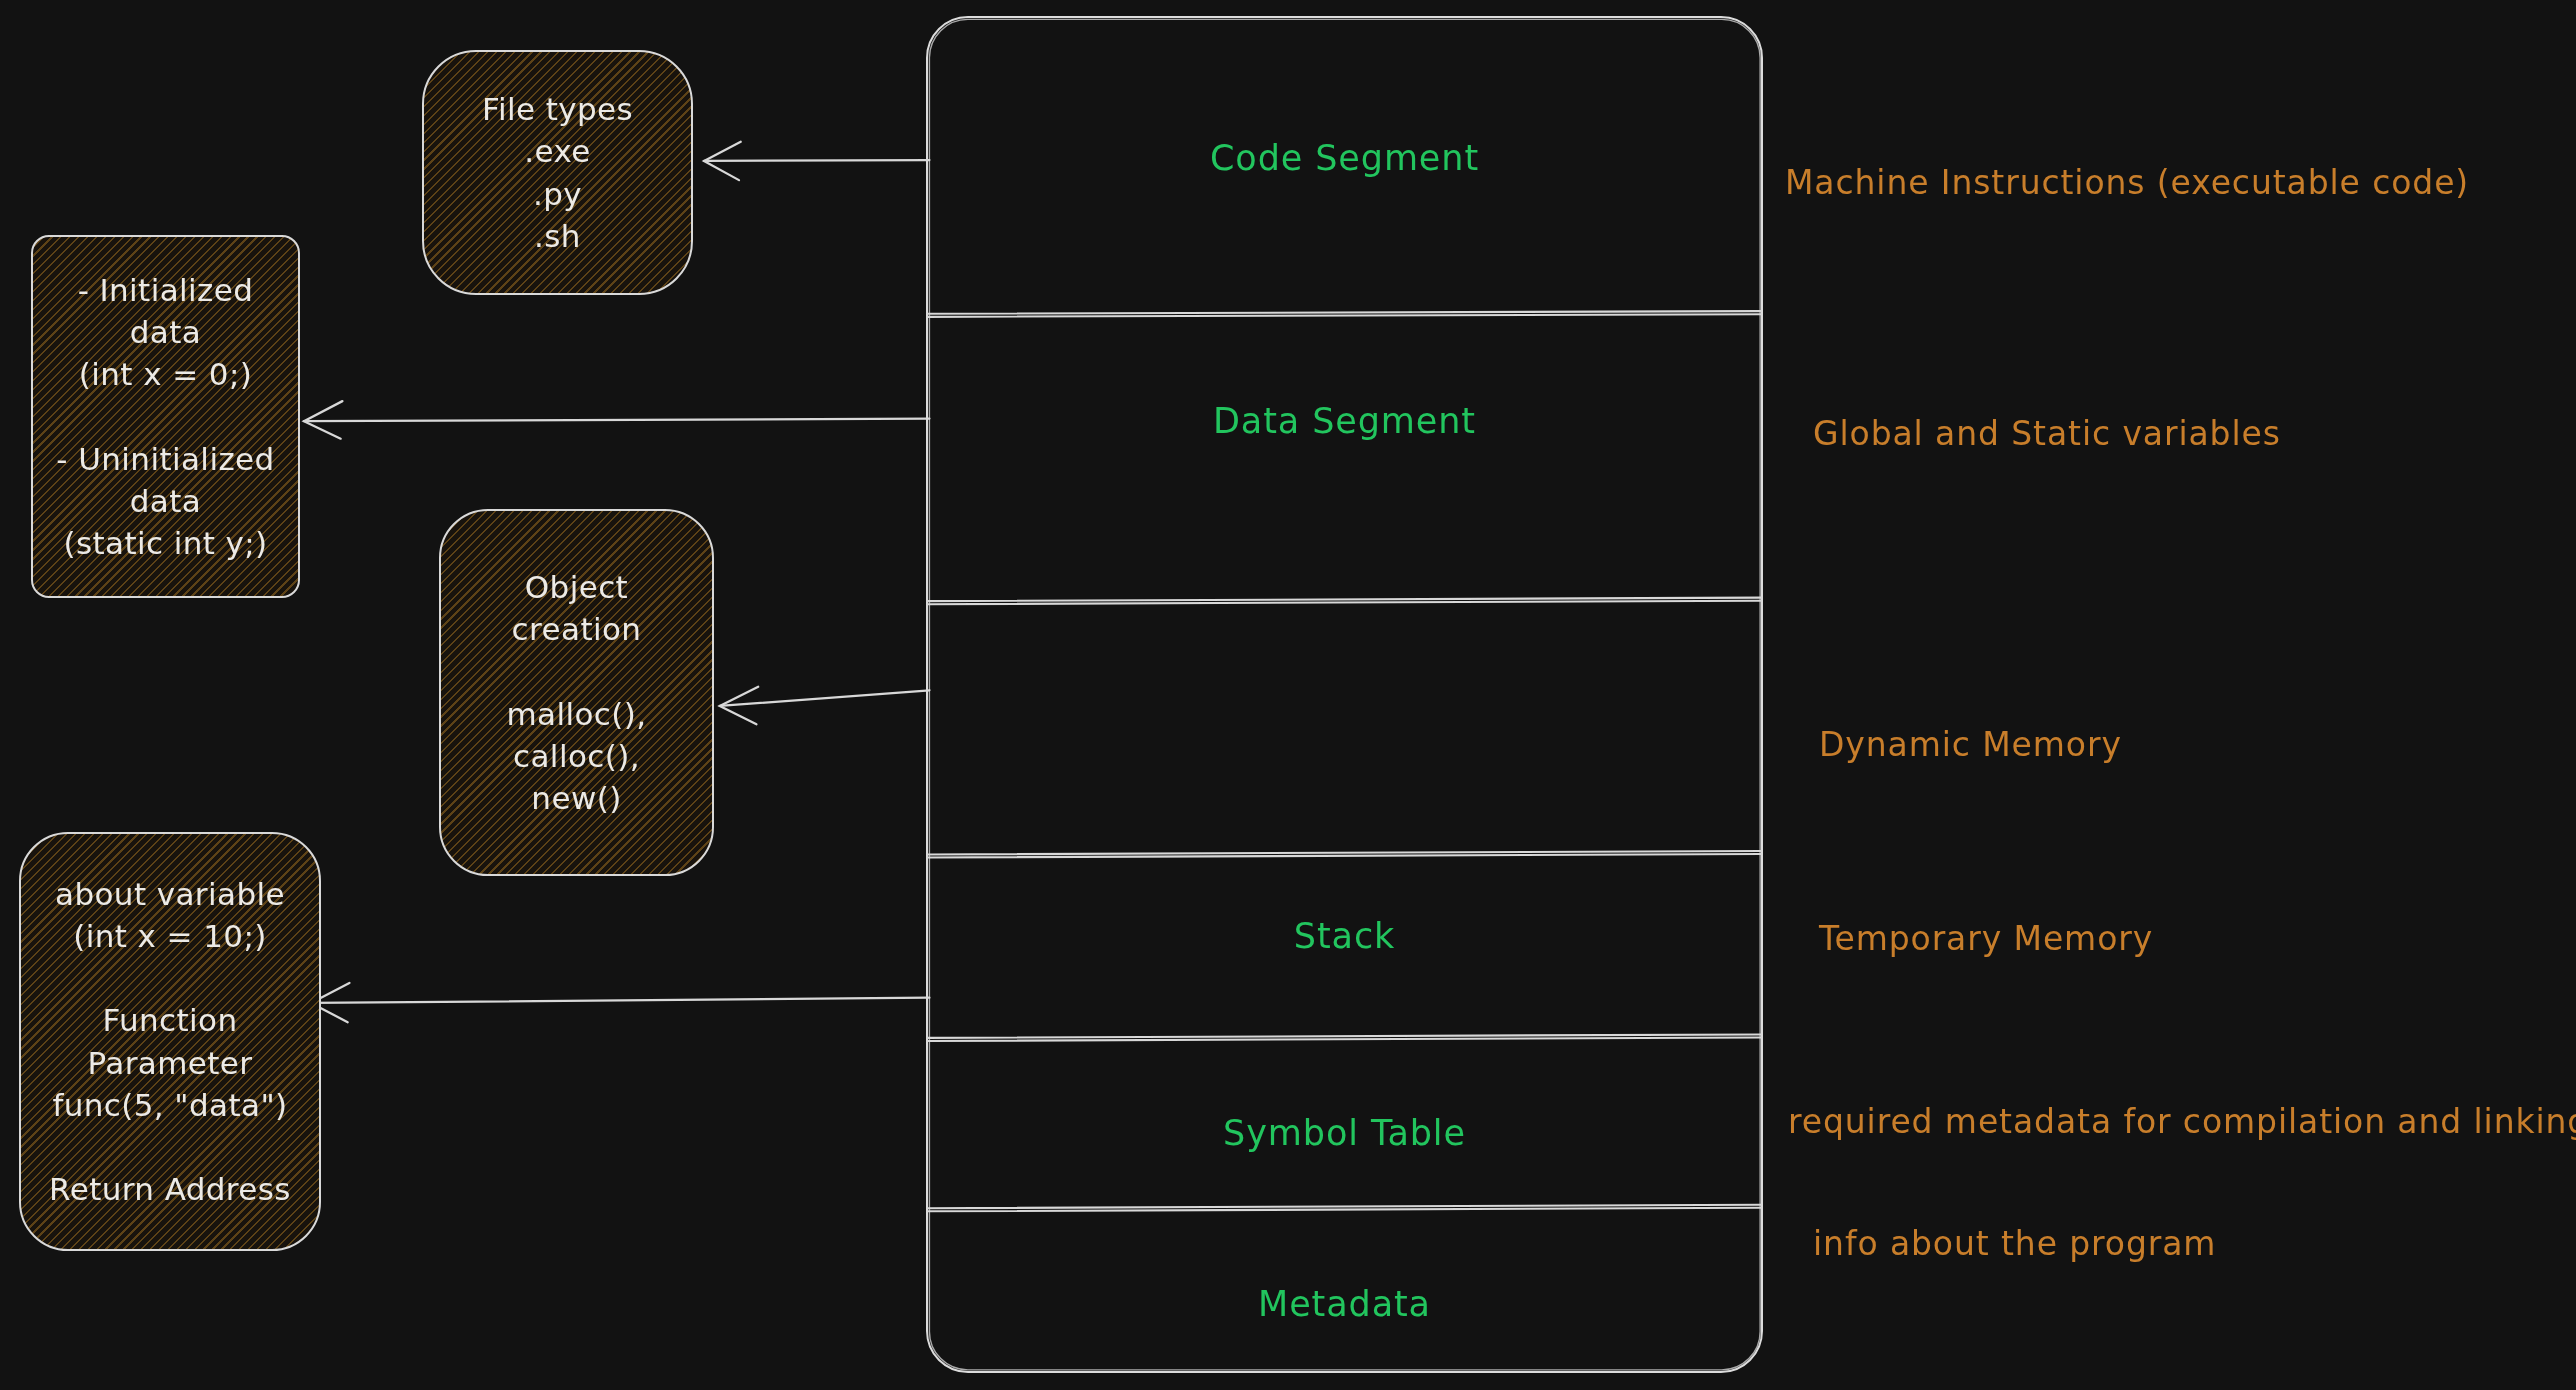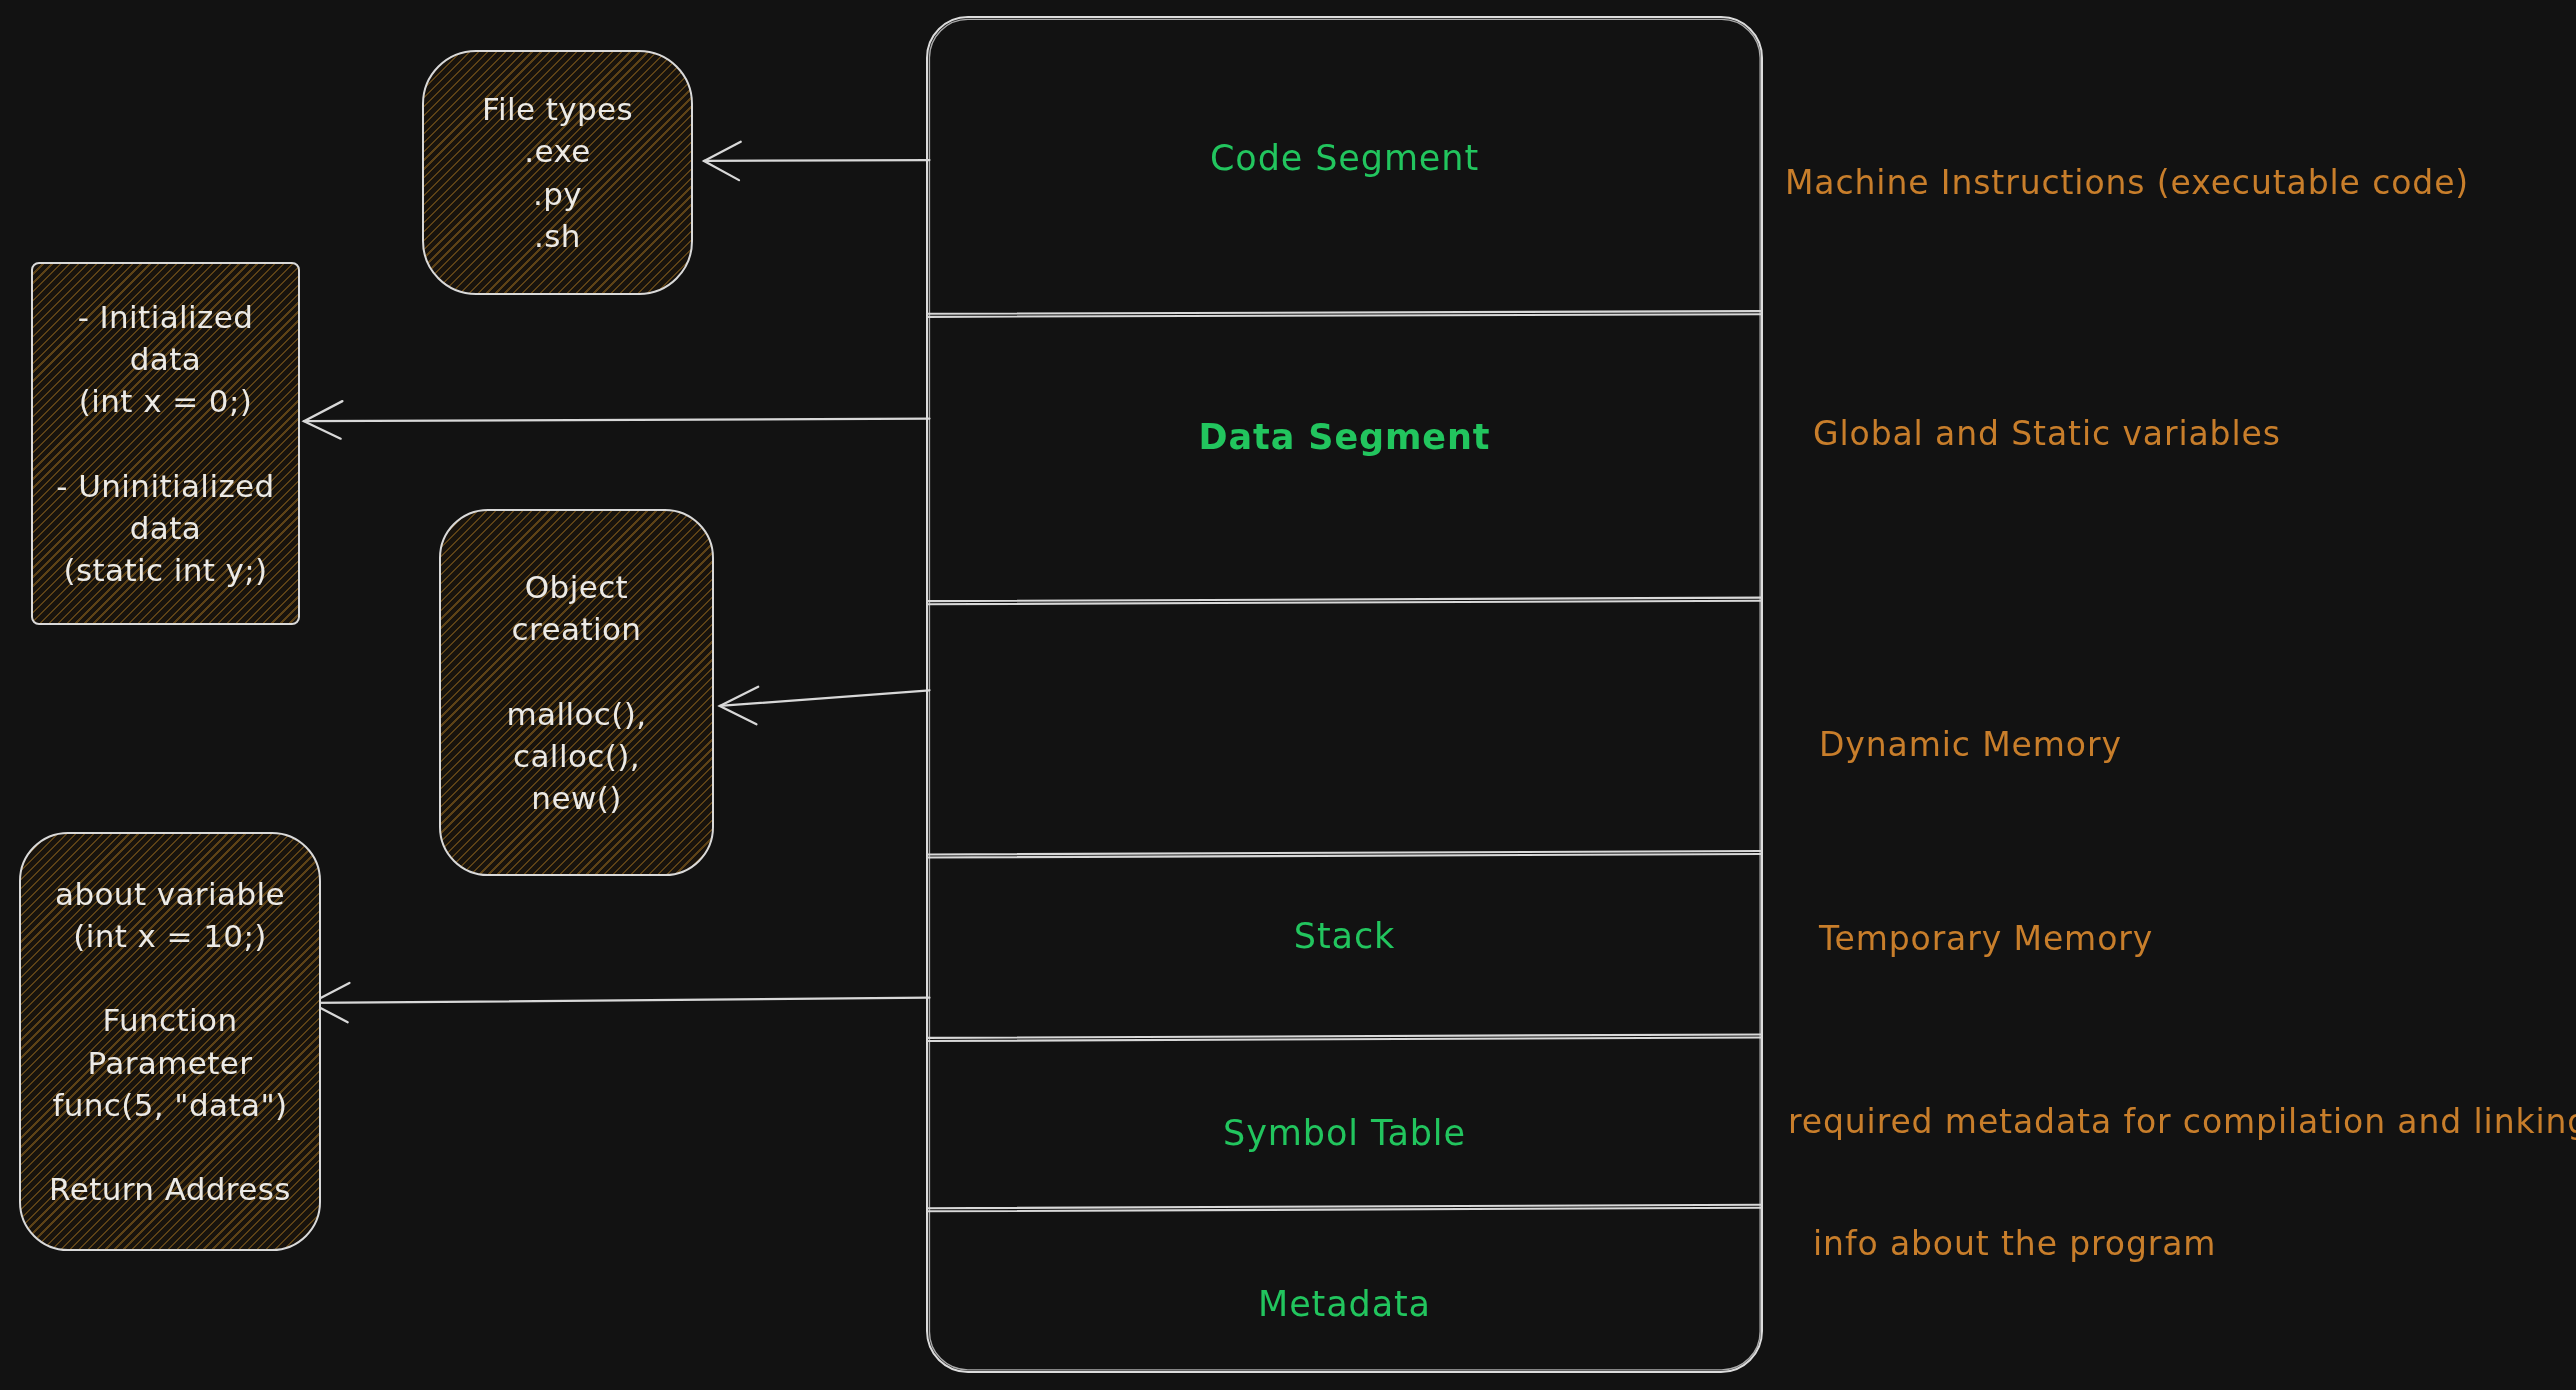--- a/index.html
+++ b/index.html
@@ -17,21 +17,21 @@
     border:2.2px solid #dcdcdc;border-radius:42px;
     box-sizing:border-box;background:transparent;
   }
   svg.overlay{position:absolute;left:0;top:0;width:2576px;height:1391px;pointer-events:none;}
   .seg-label{
     position:absolute;left:926px;width:837px;
     text-align:center;font-size:35px;line-height:47px;
     letter-spacing:0.9px;color:#22c55e;white-space:nowrap;
   }
   #seg-label-0{top:135px;}
-  #seg-label-1{top:414px;font-weight:bold;}
+  #seg-label-1{top:398px;}
   #seg-label-2{top:735px;}
   #seg-label-3{top:913px;}
   #seg-label-4{top:1110px;}
   #seg-label-5{top:1281px;}
   
   .annotation{
     position:absolute;font-size:33px;line-height:40px;
     color:#c87e2b;letter-spacing:0.9px;white-space:nowrap;
   }
   #ann-0{left:1785px;top:163px;}
@@ -47,21 +47,21 @@
     background-color:#18130d;
     background-image:repeating-linear-gradient(135deg,
       rgba(190,132,36,0.42) 0px, rgba(190,132,36,0.42) 1.6px,
       transparent 1.6px, transparent 6.3px);
     display:flex;flex-direction:column;justify-content:center;
     text-align:center;font-size:31px;line-height:1.36;
     letter-spacing:0.4px;color:#eceae6;
   }
   .note-line{min-height:1.36em;white-space:nowrap;}
   #note-file-types{left:422px;top:50px;width:271px;height:245px;border-radius:54px;}
-  #note-data-segment{left:31px;top:262px;width:269px;height:363px;border-radius:8px;}
+  #note-data-segment{left:31px;top:235px;width:269px;height:363px;border-radius:18px;}
   #note-heap{left:439px;top:509px;width:275px;height:367px;border-radius:49px;}
   #note-stack{left:19px;top:832px;width:302px;height:419px;border-radius:49px;}
 </style>
 </head>
 <body>
 
 <div class="canvas">
 
   <div class="main-rect"></div>
 

